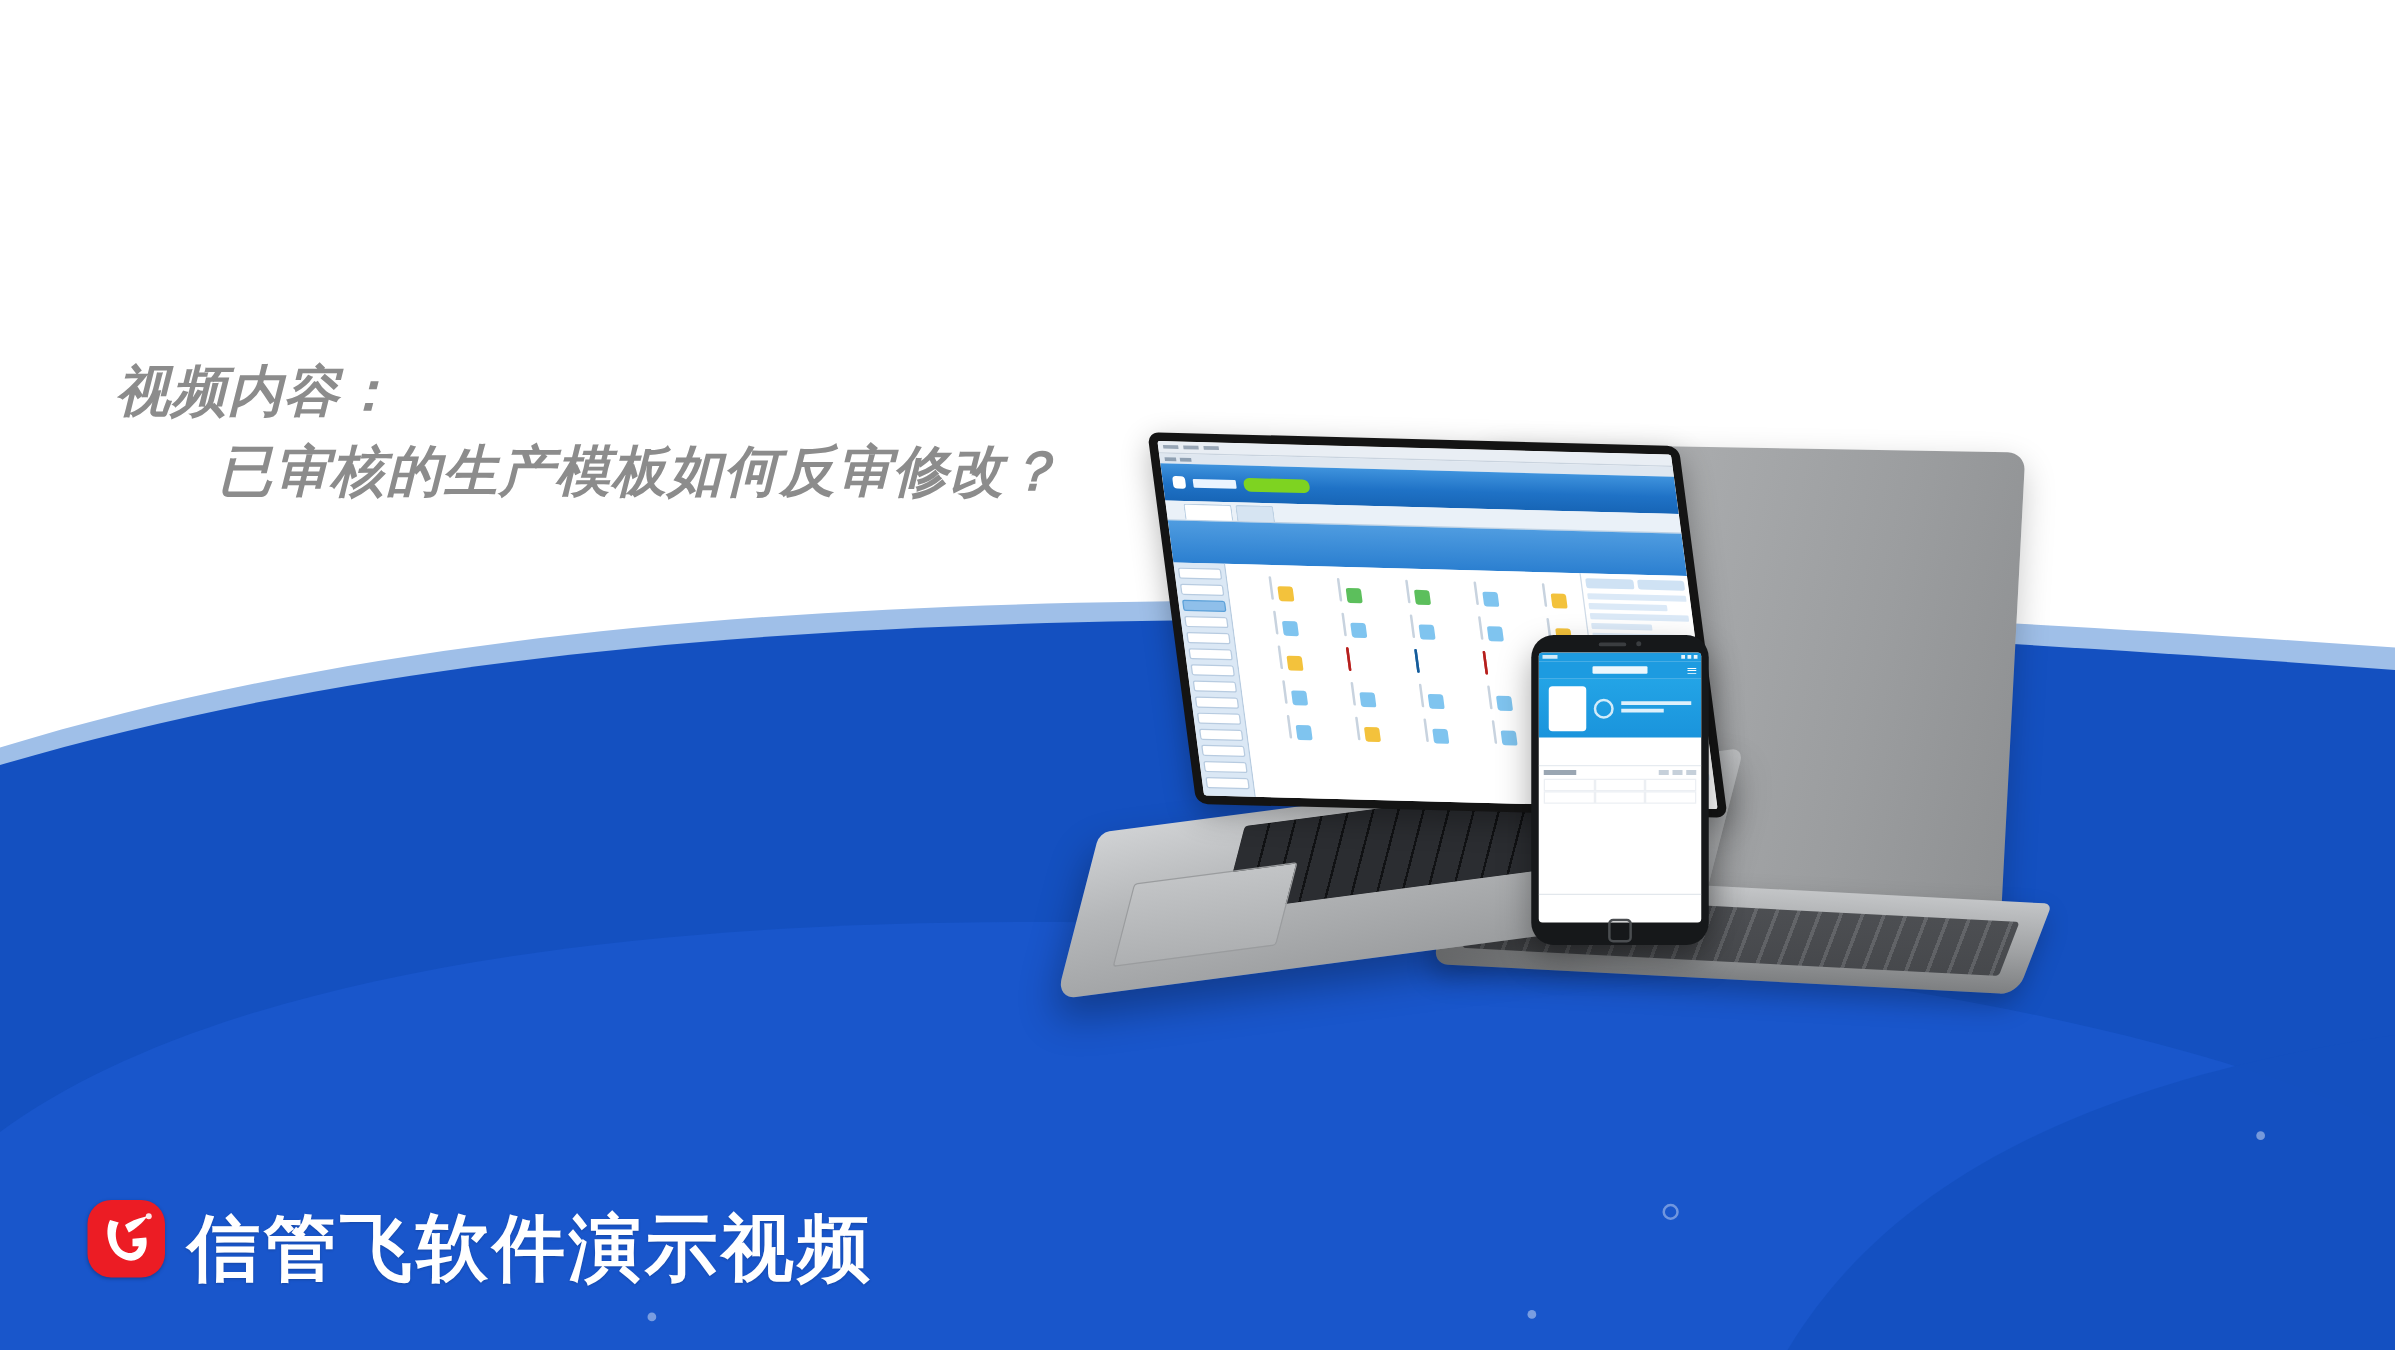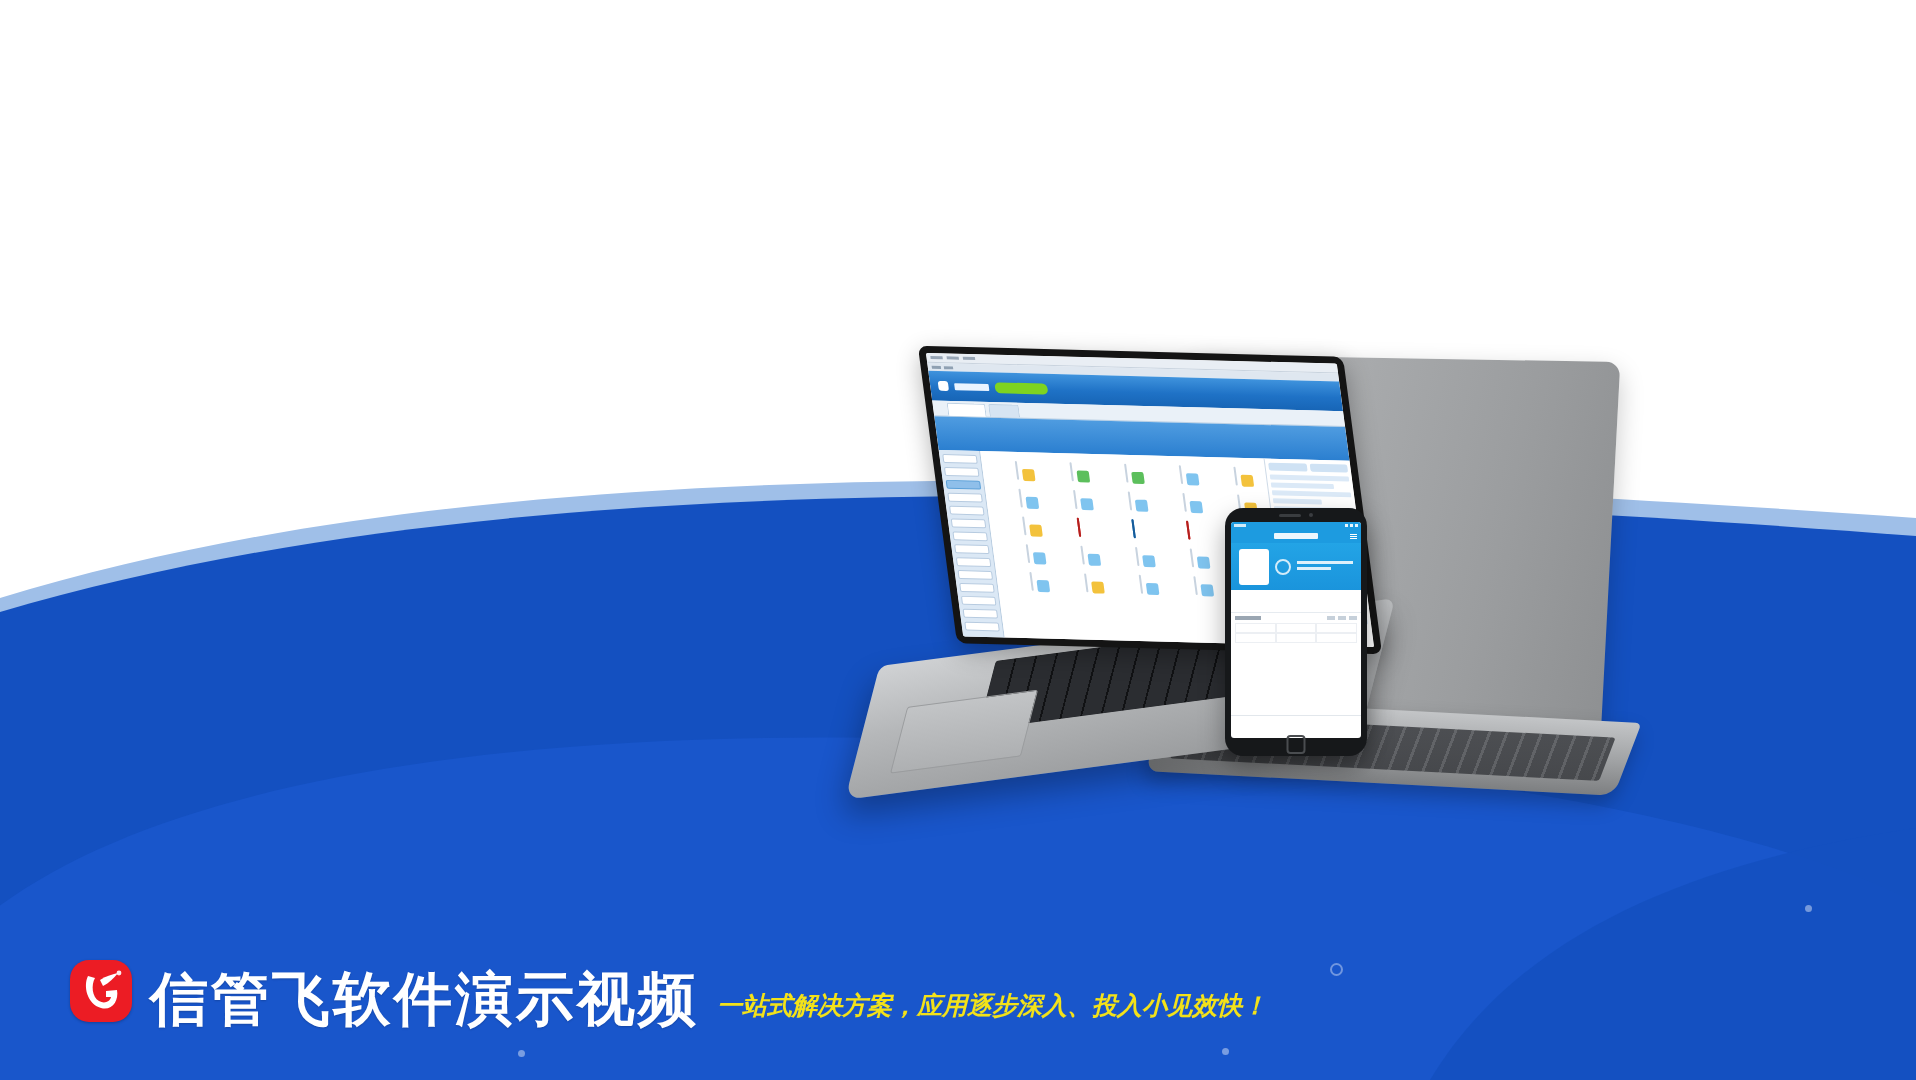--- a/index.html
+++ b/index.html
@@ -77,21 +77,21 @@
     border-radius: 19px;
     background: #ec1c24;
     position: relative;
     flex: none;
     margin-bottom: 6px;
     box-shadow: 0 1px 3px rgba(0,0,0,.25);
   }
   #brand-logo svg { position: absolute; left: 0; top: 0; }
   #brand-title {
     color: #ffffff;
-    font-family: Liberation Sans, sans-serif;
+    font-family: Liberation Serif, serif;
     font-weight: 700;
     font-size: 58px;
     line-height: 1;
     letter-spacing: 3px;
     white-space: nowrap;
     text-shadow: 0 1px 2px rgba(0,0,0,.18);
   }
   #brand-tagline {
     color: #f3e219;
     font-family: "DejaVu Sans", "Liberation Sans", sans-serif;
@@ -339,20 +339,24 @@
 
     <path d="M 1430,1080 C 1520,930 1700,860 1916,828 L 1916,1080 Z" fill="#1450c0" opacity="0.9"></path>
   </svg>
 
   <span class="dot" style="left:518px; top:1050px; width:7px; height:7px;"></span>
   <span class="dot" style="left:1222px; top:1048px; width:7px; height:7px;"></span>
   <span class="dot" style="left:1330px; top:963px; width:9px; height:9px; background:transparent; border:2px solid rgba(255,255,255,.38);"></span>
   <span class="dot" style="left:1805px; top:905px; width:7px; height:7px;"></span>
 
 
+  <div id="subtitle-block">
+    <div id="subtitle-line1">视频内容：</div>
+    <div id="subtitle-line2">已审核的生产模板如何反审修改？</div>
+  </div>
 
   <div id="devices">
 
     <div id="laptop-back"></div>
     <div id="laptop-back-base">
       <div id="laptop-back-keys"></div>
     </div>
 
     <div id="laptop-front">
       <div id="lf-base">
@@ -562,16 +566,15 @@
 
   <div id="brand-bar">
     <div id="brand-logo">
       <svg width="62" height="62" viewBox="0 0 62 62" aria-hidden="true">
         <path d="M18 16 C13 26, 17 44, 31 48 C42 51, 49 41, 47 30 L36 31 L36 37 L41 37 C40 42, 34 44, 29 41 C22 37, 21 25, 25 18 Z" fill="#ffffff"></path>
         <path d="M30 20 C36 16, 43 14, 48 13 C44 18, 39 23, 33 26 Z" fill="#ffffff"></path>
         <circle cx="49" cy="13" r="2.4" fill="#ffffff" opacity=".9"></circle>
       </svg>
     </div>
     <div id="brand-title">信管飞软件演示视频</div>
-    <div id="brand-tagline">一站式解决方案，应用逐步深入、投入小见效快！</div>
   </div>
 
 </div>
 
 </body></html>

